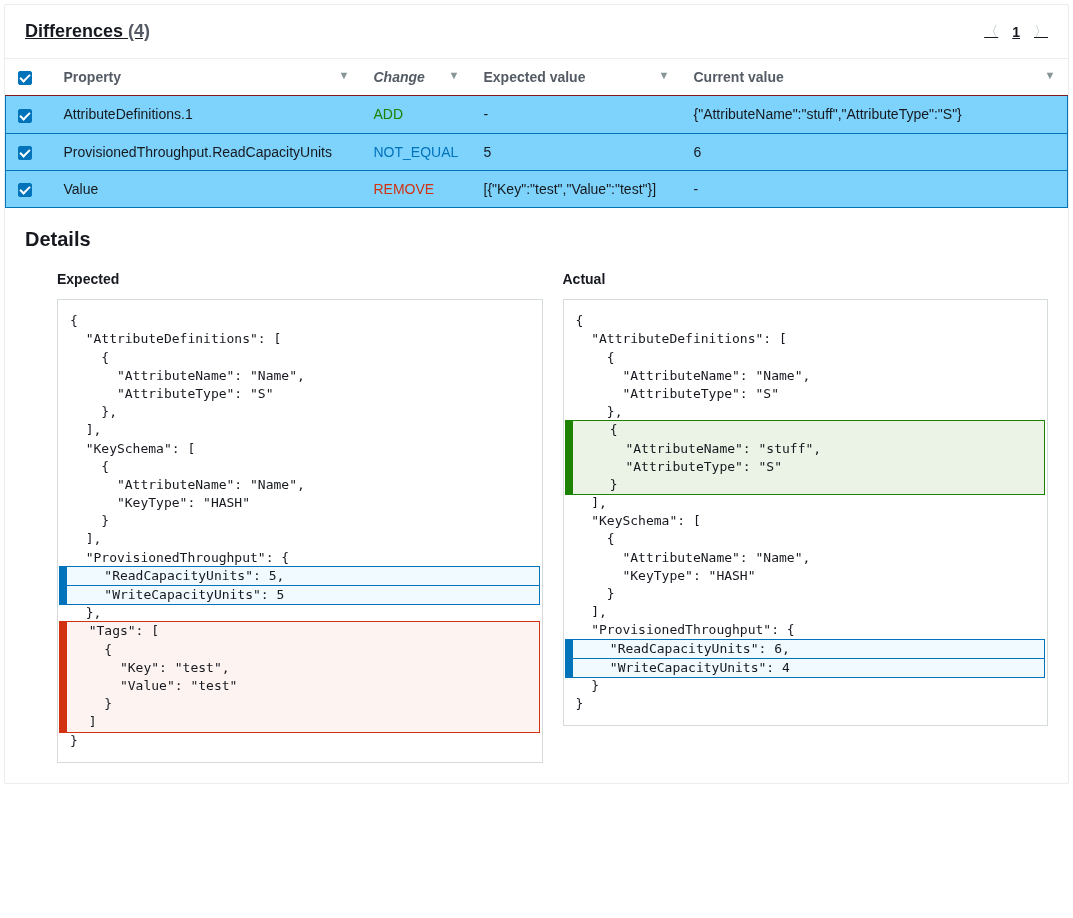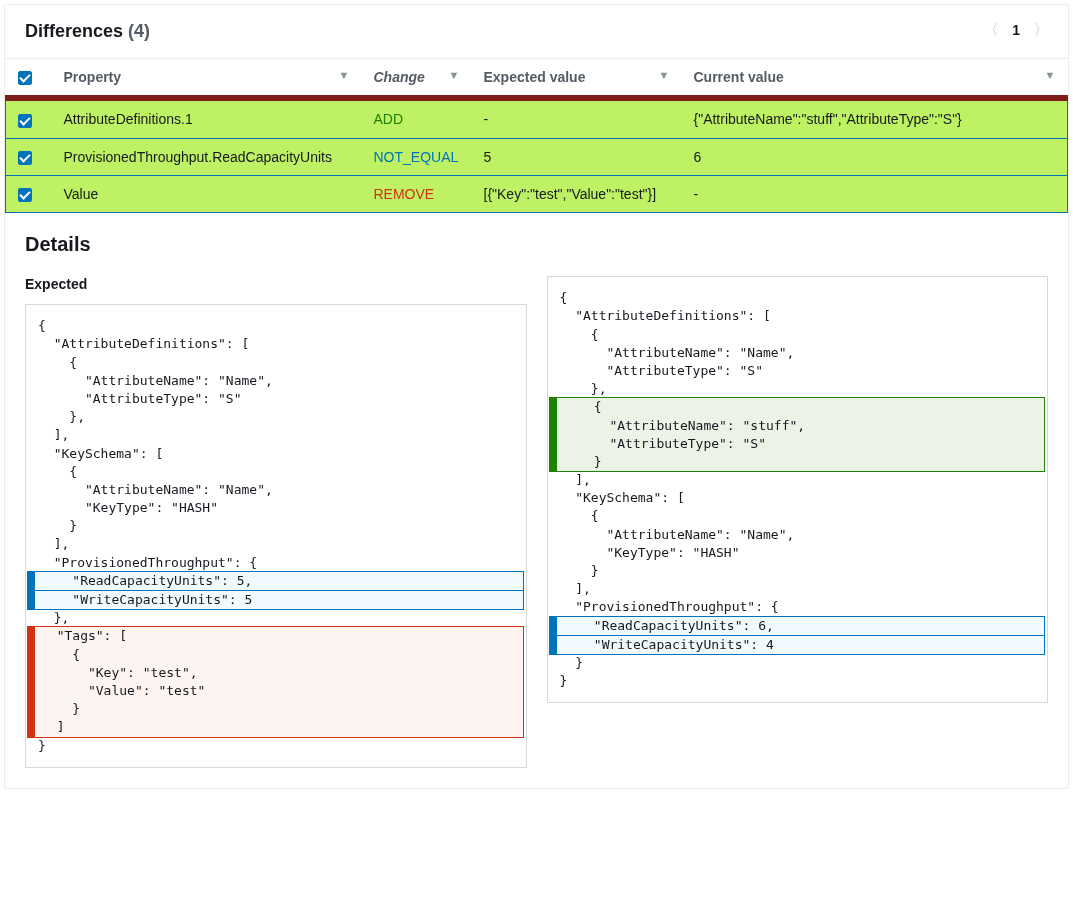--- a/index.html
+++ b/index.html
@@ -11,24 +11,25 @@
     padding: 0;
   }
   .panel {
     border: 1px solid #eaeded;
     border-radius: 2px;
     margin: 4px;
     background: #fff;
   }
   .panel-header {
     display: flex;
-    align-items: flex-start;
+    align-items: center;
     justify-content: space-between;
     padding: 16px 20px;
     border-bottom: 1px solid #eaeded;
+    text-decoration: underline;
   }
   .panel-title {
     font-size: 18px;
     font-weight: 700;
     color: #16191f;
   }
   .panel-title .count { color: #545b64; font-weight: 700; }
   .pager { display: flex; align-items: center; gap: 14px; }
   .pager .chev {
     color: #aab7b8;
@@ -42,21 +43,21 @@
   }
   table.diff th, table.diff td {
     text-align: left;
     padding: 10px 12px;
     font-size: 14px;
     border-bottom: 1px solid #eaeded;
   }
   table.diff thead th {
     font-weight: 700;
     color: #545b64;
-    border-bottom: 6px solid #7f1d1d;
+    border-bottom: 1px solid #7f1d1d;
   }
   th .sort {
     float: right;
     color: #879596;
     font-size: 11px;
   }
   th.col-check, td.col-check { width: 46px; text-align: center; }
   th.col-prop { width: 310px; }
   th.col-change { width: 110px; font-style: italic; }
   th.col-exp { width: 210px; }
@@ -75,28 +76,28 @@
     position: absolute;
     left: 3px; top: 0px;
     width: 4px; height: 8px;
     border: solid #fff;
     border-width: 0 2px 2px 0;
     transform: rotate(45deg);
   }
   .change-add { color: #1d8102; font-weight: 400; }
   .change-noteq { color: #0073bb; font-weight: 400; }
   .change-remove { color: #d13212; font-weight: 400; }
-  tbody tr.selected { background: #bef264; }
+  tbody tr.selected { background: #7dd3fc; }
   tbody tr.selected td { border-top: 1px solid #0073bb; border-bottom: 1px solid #0073bb; }
   tbody tr.selected td:first-child { border-left: 1px solid #0073bb; }
   tbody tr.selected td:last-child { border-right: 1px solid #0073bb; }
 
   .details-section { padding: 20px; }
   .details-title { font-size: 20px; font-weight: 700; margin-bottom: 20px; }
-  .details-cols { display: flex; gap: 20px; }
+  .details-cols { display: flex; gap: 20px; margin-left: 32px; }
   .detail-col { flex: 1; min-width: 0; }
   .detail-label { font-weight: 700; font-size: 14px; margin-bottom: 12px; }
   .codebox {
     border: 1px solid #d5dbdb;
     background: #fff;
     padding: 12px 0 12px 0;
     font-family: Monaco, Menlo, Consolas, monospace;
     font-size: 13px;
     line-height: 1.4;
     overflow-x: auto;
@@ -181,20 +182,21 @@
       <div class="detail-col">
         <div class="detail-label">Expected</div>
         <div class="codebox"><div class="codeline">{</div><div class="codeline">  "AttributeDefinitions": [</div><div class="codeline">    {</div><div class="codeline">      "AttributeName": "Name",</div><div class="codeline">      "AttributeType": "S"</div><div class="codeline">    },</div><div class="codeline"></div><div class="codeline">  ],</div><div class="codeline">  "KeySchema": [</div><div class="codeline">    {</div><div class="codeline">      "AttributeName": "Name",</div><div class="codeline">      "KeyType": "HASH"</div><div class="codeline">    }</div><div class="codeline">  ],</div><div class="codeline">  "ProvisionedThroughput": {</div><div class="hl mod"><span class="inner">    "ReadCapacityUnits": 5,</span></div><div class="hl mod"><span class="inner">    "WriteCapacityUnits": 5</span></div><div class="codeline">  },</div><div class="hl rem"><span class="inner">  "Tags": [
     {
       "Key": "test",
       "Value": "test"
     }
   ]</span></div><div class="codeline">}</div></div>
       </div>
       <div class="detail-col">
+        <div class="detail-label">Actual</div>
         <div class="codebox"><div class="codeline">{</div><div class="codeline">  "AttributeDefinitions": [</div><div class="codeline">    {</div><div class="codeline">      "AttributeName": "Name",</div><div class="codeline">      "AttributeType": "S"</div><div class="codeline">    },</div><div class="hl add"><span class="inner">    {
       "AttributeName": "stuff",
       "AttributeType": "S"
     }</span></div><div class="codeline">  ],</div><div class="codeline">  "KeySchema": [</div><div class="codeline">    {</div><div class="codeline">      "AttributeName": "Name",</div><div class="codeline">      "KeyType": "HASH"</div><div class="codeline">    }</div><div class="codeline">  ],</div><div class="codeline">  "ProvisionedThroughput": {</div><div class="hl mod"><span class="inner">    "ReadCapacityUnits": 6,</span></div><div class="hl mod"><span class="inner">    "WriteCapacityUnits": 4</span></div><div class="codeline">  }</div><div class="codeline">}</div></div>
       </div>
     </div>
   </div>
 </div>
 
 </body></html>

